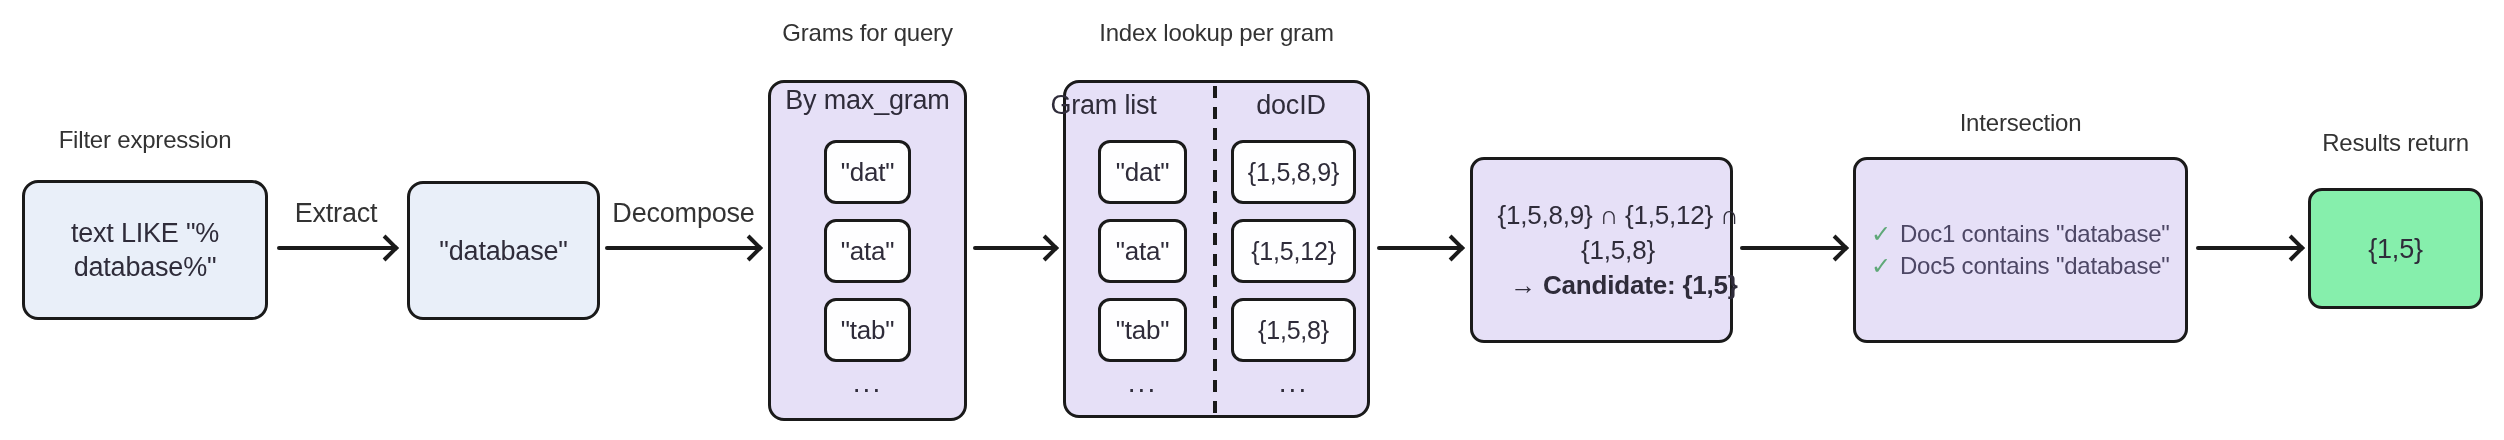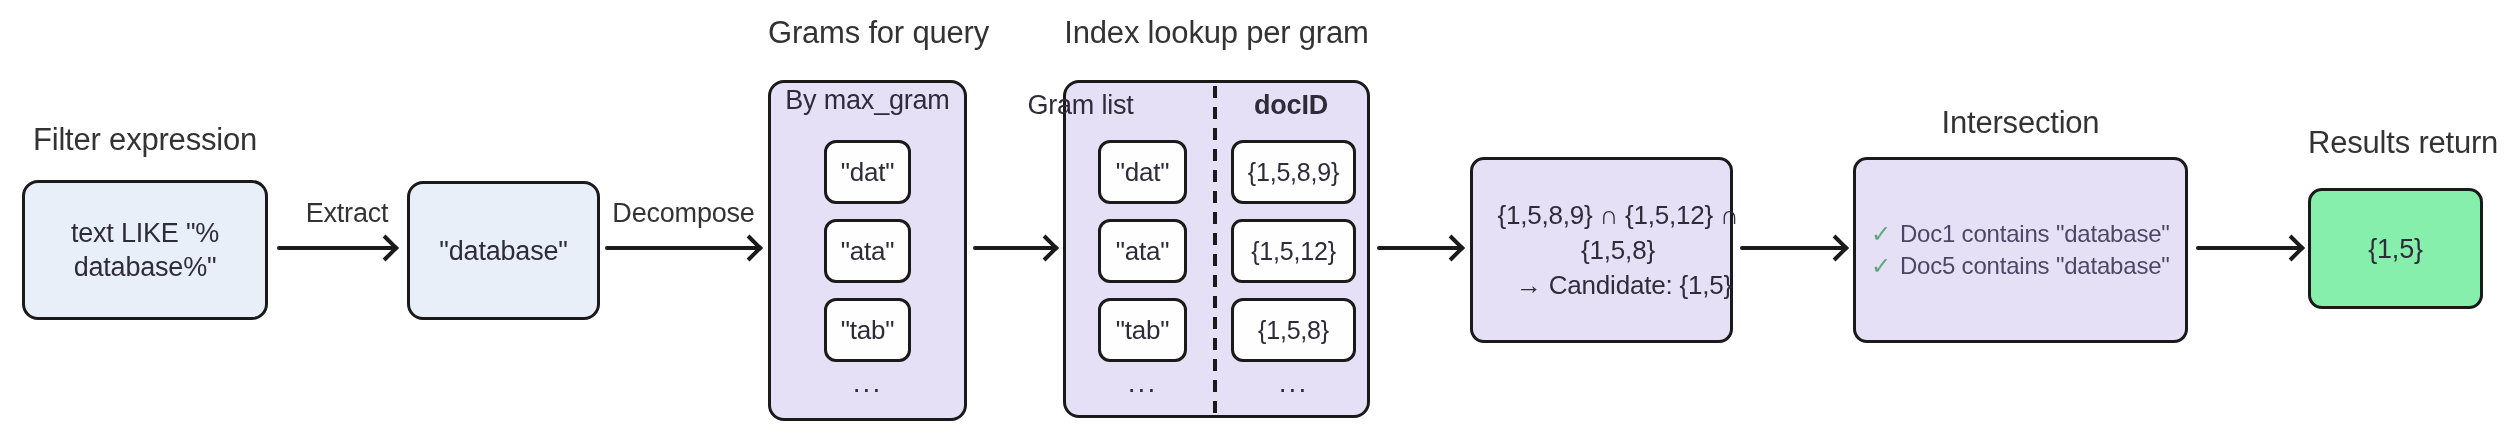--- a/index.html
+++ b/index.html
@@ -9,21 +9,21 @@
     background:#ffffff;
     font-family:"Liberation Sans","DejaVu Sans",sans-serif;
     color:#2f2c3a;
     letter-spacing:-0.2px;
     overflow:hidden;
   }
   .stage-title{
     position:absolute;
     height:30px;line-height:30px;
     text-align:center;
-    font-size:31px;color:#333333;
+    font-size:24px;color:#333333;
     white-space:nowrap;
   }
   .box{
     position:absolute;
     border:3px solid #1a1a1a;
     border-radius:16px;
     box-sizing:border-box;
     display:flex;align-items:center;justify-content:center;
     flex-direction:column;
   }
@@ -76,36 +76,36 @@
     width:4px;
     background-image:repeating-linear-gradient(to bottom,#1a1a1a 0 12px,transparent 12px 21px);
   }
   .check-row{
     font-size:24px;line-height:32px;color:#4d4765;
     white-space:nowrap;text-align:left;
   }
   .check-icon{color:#5fa878;margin-right:9px;}
   .verif-body{display:flex;flex-direction:column;align-items:flex-start;}
   .intersect-text{font-size:26px;line-height:35px;text-align:center;color:#2f2c3a;white-space:nowrap;}
-  .intersect-text .bold-line{font-weight:normal;margin-left:12px;}
+  .intersect-text .bold-line{font-weight:bold;margin-left:12px;}
 </style>
 </head>
 <body>
 
 <div class="canvas">
 
   <div class="stage-title" style="left:22px;top:125px;width:246px;">Filter expression</div>
   <div class="box blue" style="left:22px;top:180px;width:246px;height:140px;">
     <div class="box-text">
       <div>text LIKE "%</div>
       <div>database%"</div>
     </div>
   </div>
 
-  <div class="flow-label" style="left:267px;top:199px;width:160px;">Extract</div>
+  <div class="flow-label" style="left:256px;top:199px;width:160px;">Extract</div>
   <div class="arrow" style="left:277px;width:119px;"></div>
 
   <div class="box blue" style="left:407px;top:181px;width:193px;height:139px;">
     <div class="box-text">"database"</div>
   </div>
 
   <div class="flow-label" style="left:605px;top:199px;width:157px;">Decompose</div>
   <div class="arrow" style="left:605px;width:155px;"></div>
 
   <div class="stage-title" style="left:768px;top:18px;width:199px;">Grams for query</div>
@@ -113,30 +113,30 @@
   <div class="inner-header" style="left:768px;top:87px;width:199px;">By max_gram</div>
   <div class="mini-box" style="left:824px;top:140px;width:87px;height:64px;">"dat"</div>
   <div class="mini-box" style="left:824px;top:219px;width:87px;height:64px;">"ata"</div>
   <div class="mini-box" style="left:824px;top:298px;width:87px;height:64px;">"tab"</div>
   <div class="ellipsis" style="left:768px;top:372px;width:199px;">...</div>
 
   <div class="arrow" style="left:973px;width:83px;"></div>
 
   <div class="stage-title" style="left:1063px;top:18px;width:307px;">Index lookup per gram</div>
   <div class="box purple" style="left:1063px;top:80px;width:307px;height:338px;"></div>
-  <div class="inner-header" style="left:1006px;top:92px;width:149px;">Gram list</div>
-  <div class="inner-header" style="left:1215px;top:92px;width:152px;font-weight:bold;">docID</div>
+  <div class="inner-header" style="left:1029px;top:92px;width:149px;">Gram list</div>
+  <div class="inner-header" style="left:1215px;top:92px;width:152px;">docID</div>
   <div class="dashed-divider" style="left:1213px;top:86px;height:327px;"></div>
 
   <div class="mini-box" style="left:1098px;top:140px;width:89px;height:64px;">"dat"</div>
   <div class="mini-box" style="left:1098px;top:219px;width:89px;height:64px;">"ata"</div>
   <div class="mini-box" style="left:1098px;top:298px;width:89px;height:64px;">"tab"</div>
 
   <div class="mini-box wide" style="left:1231px;top:140px;width:125px;height:64px;">{1,5,8,9}</div>
-  <div class="mini-box wide" style="left:1231px;top:219px;width:125px;height:64px;border-radius:11px;">{1,5,12}</div>
+  <div class="mini-box wide" style="left:1231px;top:219px;width:125px;height:64px;">{1,5,12}</div>
   <div class="mini-box wide" style="left:1231px;top:298px;width:125px;height:64px;">{1,5,8}</div>
 
   <div class="ellipsis" style="left:1098px;top:372px;width:89px;">...</div>
   <div class="ellipsis" style="left:1231px;top:372px;width:125px;">...</div>
 
   <div class="arrow" style="left:1377px;width:85px;"></div>
 
   <div class="box purple" style="left:1470px;top:157px;width:263px;height:186px;border-radius:14px;padding-left:33px;">
     <div class="intersect-text">
       <div>{1,5,8,9} ∩ {1,5,12} ∩</div>

